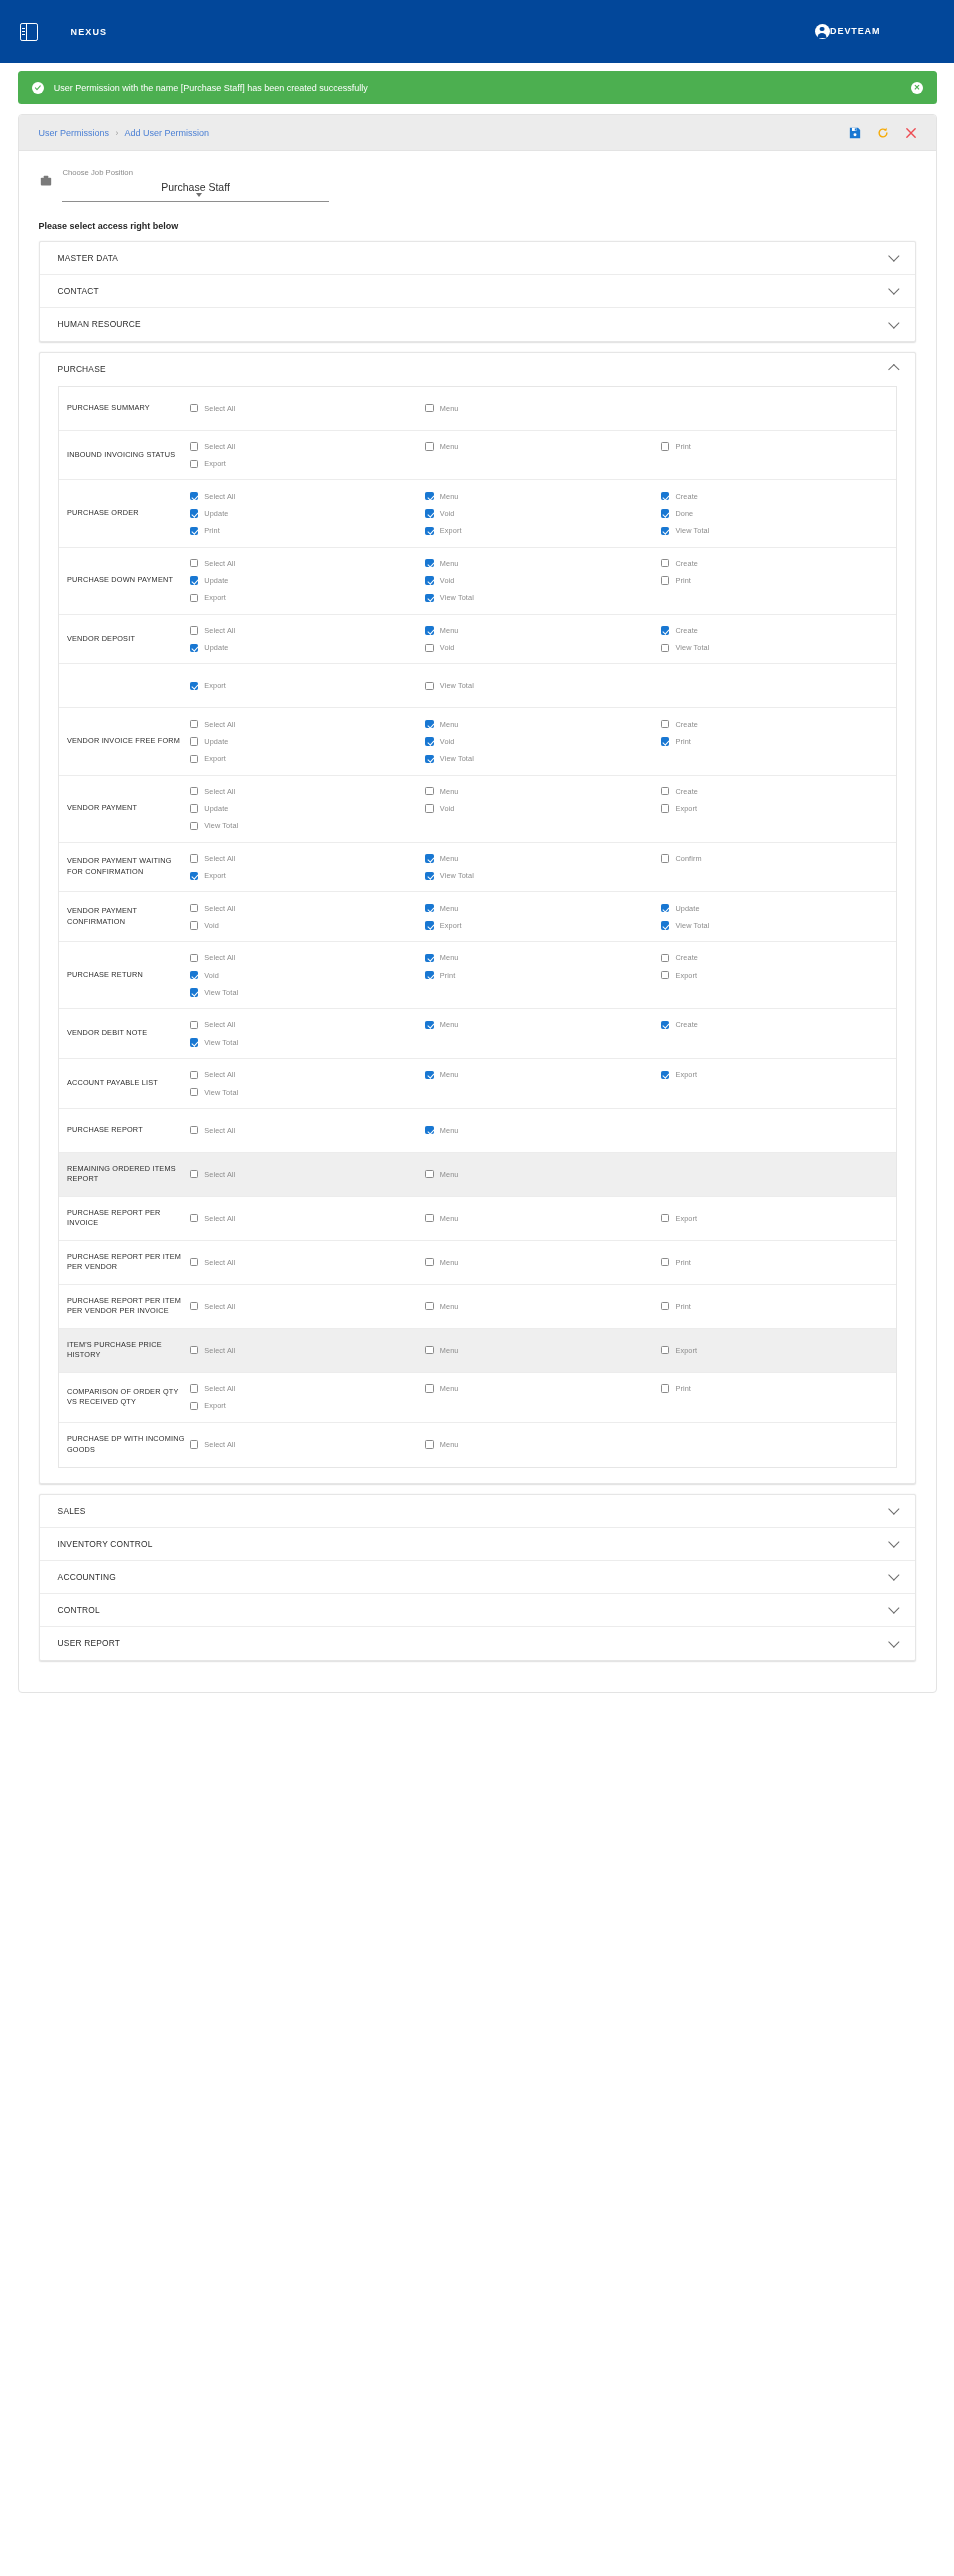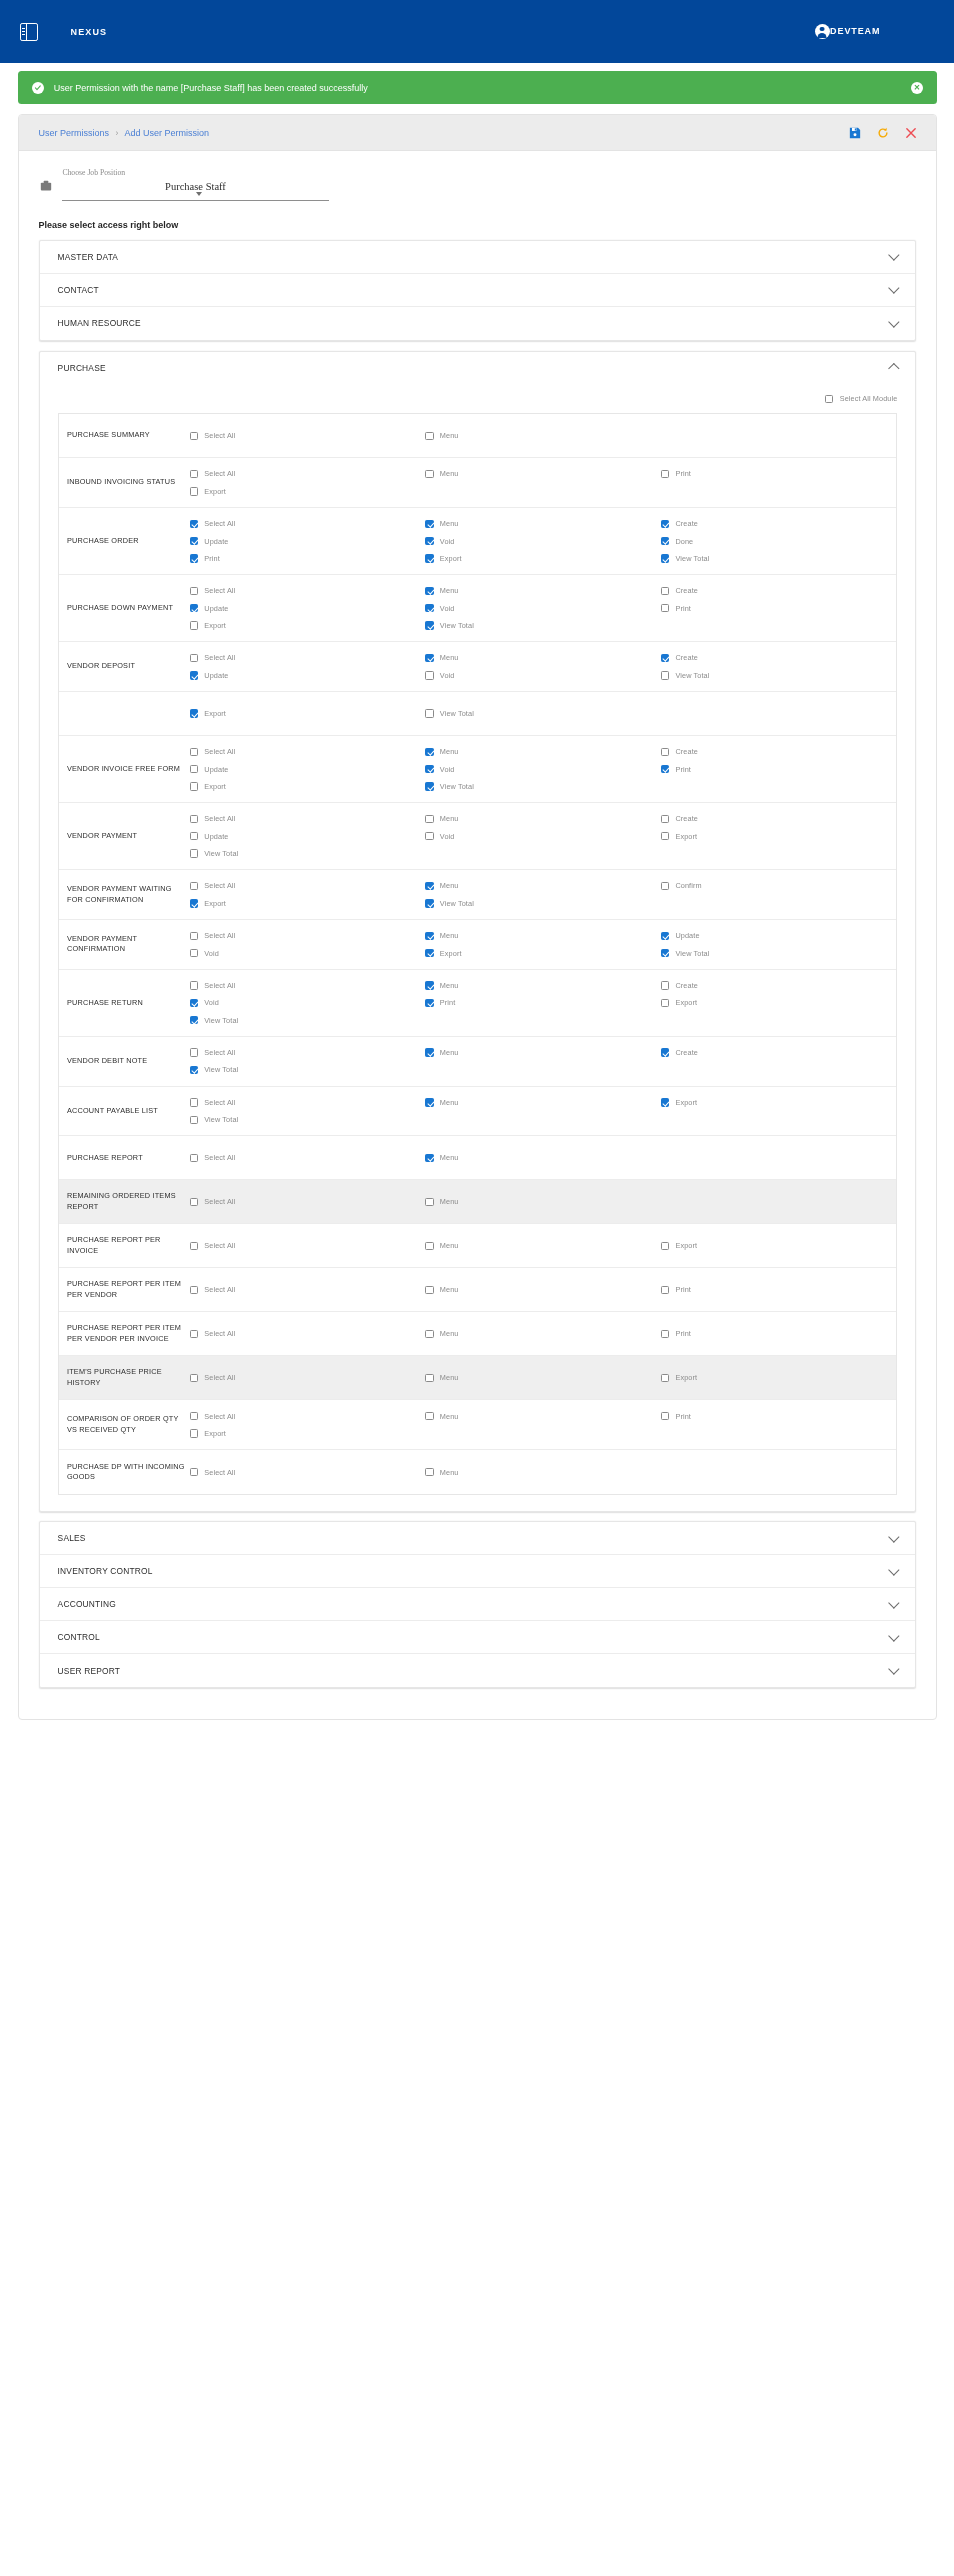--- a/index.html
+++ b/index.html
@@ -116,21 +116,21 @@
   .crumb { font-size:9px; color:#4a7fd4; cursor:pointer; }
   .crumb.current { color:#4a7fd4; }
   .crumb-sep { margin:0 6.3px; color:#9a9a9a; font-size:8.4px; }
   .crumb-spacer { flex:1; }
   .tool-icons { display:flex; align-items:center; gap:16px; }
   .tool-btn { cursor:pointer; display:flex; align-items:center; line-height:0; }
 
   
   .form-body { padding:17px 19.6px 21px 19.6px; }
 
-  .job-field { display:flex; align-items:flex-end; width:290px;font-family:Liberation Serif, serif; }
+  .job-field { display:flex; align-items:center; width:290px; }
   .briefcase { margin-right:9.8px; margin-bottom:6.3px; flex:0 0 auto; }
   .job-col { flex:1; }
   .job-label { font-size:7.7px; color:#8b8b8b; margin-bottom:3.5px; }
   .job-select {
     border-bottom:0.7px solid #8e8e8e;
     padding-bottom:4.2px;
     display:flex; align-items:center;
     cursor:pointer;
     flex-direction:column;
   }
@@ -374,24 +374,20 @@
             <span class="chev"></span>
           </div>
         </div>
 
       <div class="acc-panel-group">
         <div class="acc-open-head">
           <span class="acc-title">PURCHASE</span>
           <span class="chev up"></span>
         </div>
         <div class="acc-body">
-          <div class="select-all-module">
-            <span class="cb"></span>
-            <span class="module-cb-label">Select All Module</span>
-          </div>
           <div class="perm-table" id="perm-table">
               <div class="perm-row">
                 <div class="perm-name">PURCHASE SUMMARY</div>
                 <div class="perm-checks">
                   <label class="chk-cell">
                     <span class="cb"></span>
                     <span class="cb-label">Select All</span>
                   </label>
                   <label class="chk-cell">
                     <span class="cb"></span>

